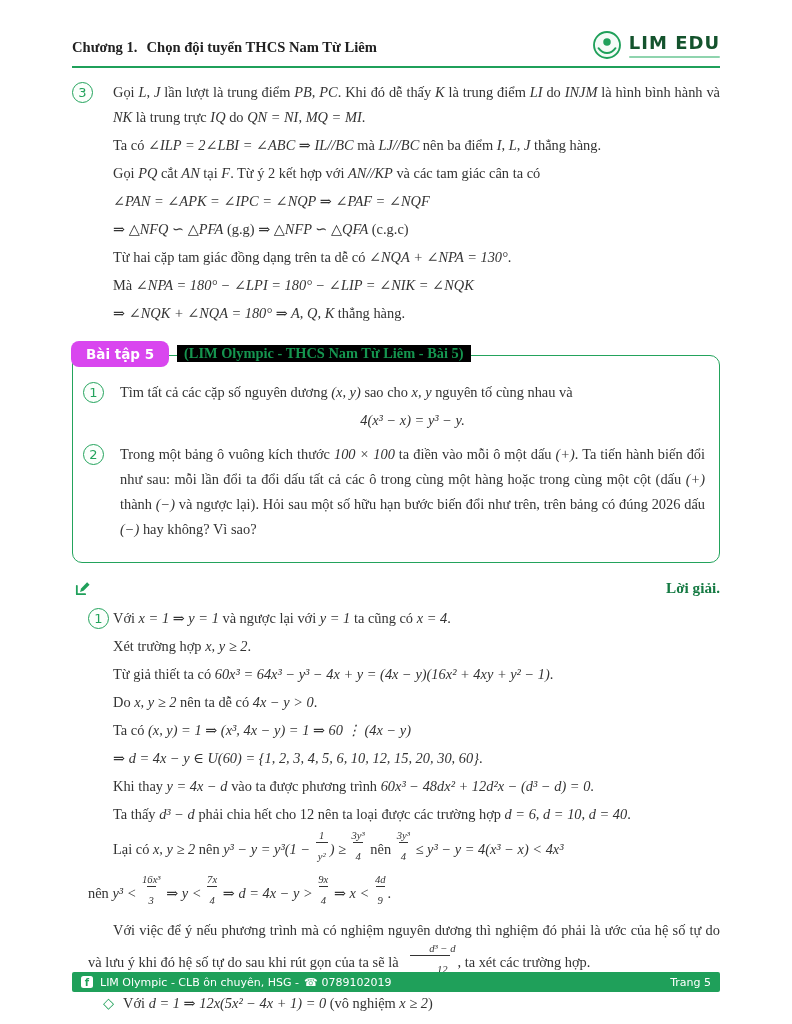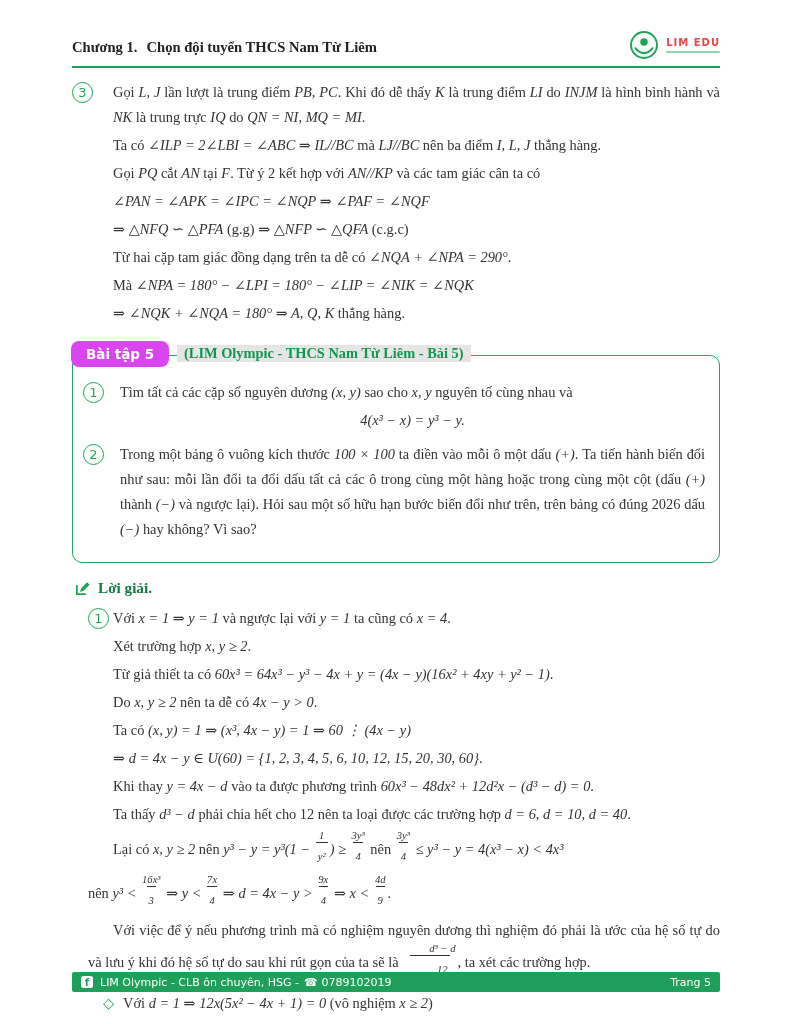--- a/index.html
+++ b/index.html
@@ -17,21 +17,21 @@
   .header {
     display: flex; justify-content: space-between; align-items: flex-end;
     padding: 30px 72px 6px 72px;
   }
   .chapter-line { font-weight: bold; font-size: 14.6px; color: #222; padding-bottom: 4px; }
   .chapter-line .chap { margin-right: 9px; }
   .logo { display: flex; align-items: center; gap: 7px; }
   .emblem { width: 30px; height: 30px; }
   .logo-title {
     font-family: "DejaVu Sans", "Liberation Sans", sans-serif;
-    font-weight: bold; font-size: 10px; letter-spacing: 1px; color: #ef4444;
+    font-weight: bold; font-size: 18px; letter-spacing: 1px; color: #14532d;
   }
   .logo-rule { height: 2px; background: #8fd4ae; margin-top: 3px; border-radius: 1px; }
   .top-rule { height: 2px; background: #1fa05a; margin: 0 72px; }
 
   
   .content { padding: 12px 72px 0 72px; }
 
   .cnum {
     display: inline-flex; align-items: center; justify-content: center;
     width: 21px; height: 21px; border: 1.4px solid #23a35c; border-radius: 50%;
@@ -63,32 +63,32 @@
   }
   .box-tab {
     position: absolute; top: -15px; left: -2px;
     background: #d946ef; color: #ffffff;
     font-family: "DejaVu Sans", "Liberation Sans", sans-serif;
     font-weight: bold; font-size: 13.5px;
     padding: 5px 15px; border-radius: 8px;
   }
   .box-heading {
     position: absolute; top: -11px; left: 104px;
-    background: #e5e5e5; padding: 0 7px;
+    background: #000000; padding: 0 7px;
     color: #15954f; font-weight: bold; font-size: 14.4px;
   }
   .prob-item { display: flex; gap: 9px; margin: 6px 0 9px 0; }
   .prob-item .badge-col { width: 28px; }
   .equation { margin: 1px 0 0 0; line-height: 25px; text-align: center; }
 
   
   .solution-heading {
     display: flex; align-items: center; gap: 7px;
     margin: 14px 0 9px 2px;
-    color: #157a43; font-weight: bold; font-size: 15.2px;
+    color: #157a43; font-weight: bold; font-size: 15.2px; justify-content: space-between;
   }
   .pencil { width: 17px; height: 17px; }
 
   .sol-part { position: relative; }
   .sol-badge { position: absolute; left: 16px; top: 2px; }
   .sol-lines { margin-left: 16px; }
   .line { line-height: 25px; padding-left: 25px; margin-bottom: 3px; }
   .line.hang { padding-left: 0; }
   .line.para-hang { padding-left: 0; text-indent: 25px; text-align: justify; }
   .case-line { display: flex; gap: 9px; padding-left: 15px; margin-top: 7px; line-height: 25px; }
@@ -140,21 +140,21 @@
     <div class="num-block">
       <div class="badge-col">
         <span class="cnum">3</span>
       </div>
       <div class="text-col">
         <p class="para">Gọi <span class="mi">L</span>, <span class="mi">J</span> lần lượt là trung điểm <span class="mi">PB</span>, <span class="mi">PC</span>. Khi đó dễ thấy <span class="mi">K</span> là trung điểm <span class="mi">LI</span> do <span class="mi">INJM</span> là hình bình hành và <span class="mi">NK</span> là trung trực <span class="mi">IQ</span> do <span class="mi">QN = NI</span>, <span class="mi">MQ = MI</span>.</p>
         <p class="para nojust">Ta có <span class="mi">∠ILP = 2∠LBI = ∠ABC ⇒ IL//BC</span> mà <span class="mi">LJ//BC</span> nên ba điểm <span class="mi">I</span>, <span class="mi">L</span>, <span class="mi">J</span> thẳng hàng.</p>
         <p class="para nojust">Gọi <span class="mi">PQ</span> cắt <span class="mi">AN</span> tại <span class="mi">F</span>. Từ ý 2 kết hợp với <span class="mi">AN//KP</span> và các tam giác cân ta có</p>
         <p class="para nojust"><span class="mi">∠PAN = ∠APK = ∠IPC = ∠NQP ⇒ ∠PAF = ∠NQF</span></p>
         <p class="para nojust"><span class="mi">⇒ △NFQ ∽ △PFA</span> (g.g) <span class="mi">⇒ △NFP ∽ △QFA</span> (c.g.c)</p>
-        <p class="para nojust">Từ hai cặp tam giác đồng dạng trên ta dễ có <span class="mi">∠NQA + ∠NPA = 290°</span>.</p>
+        <p class="para nojust">Từ hai cặp tam giác đồng dạng trên ta dễ có <span class="mi">∠NQA + ∠NPA = 130°</span>.</p>
         <p class="para nojust">Mà <span class="mi">∠NPA = 180° − ∠LPI = 180° − ∠LIP = ∠NIK = ∠NQK</span></p>
         <p class="para nojust"><span class="mi">⇒ ∠NQK + ∠NQA = 180° ⇒ A</span>, <span class="mi">Q</span>, <span class="mi">K</span> thẳng hàng.</p>
       </div>
     </div>
 
     <div class="exercise-box">
       <div class="box-tab">Bài tập 5</div>
       <div class="box-heading">(LIM Olympic - THCS Nam Từ Liêm - Bài 5)</div>
 
       <div class="prob-item">

